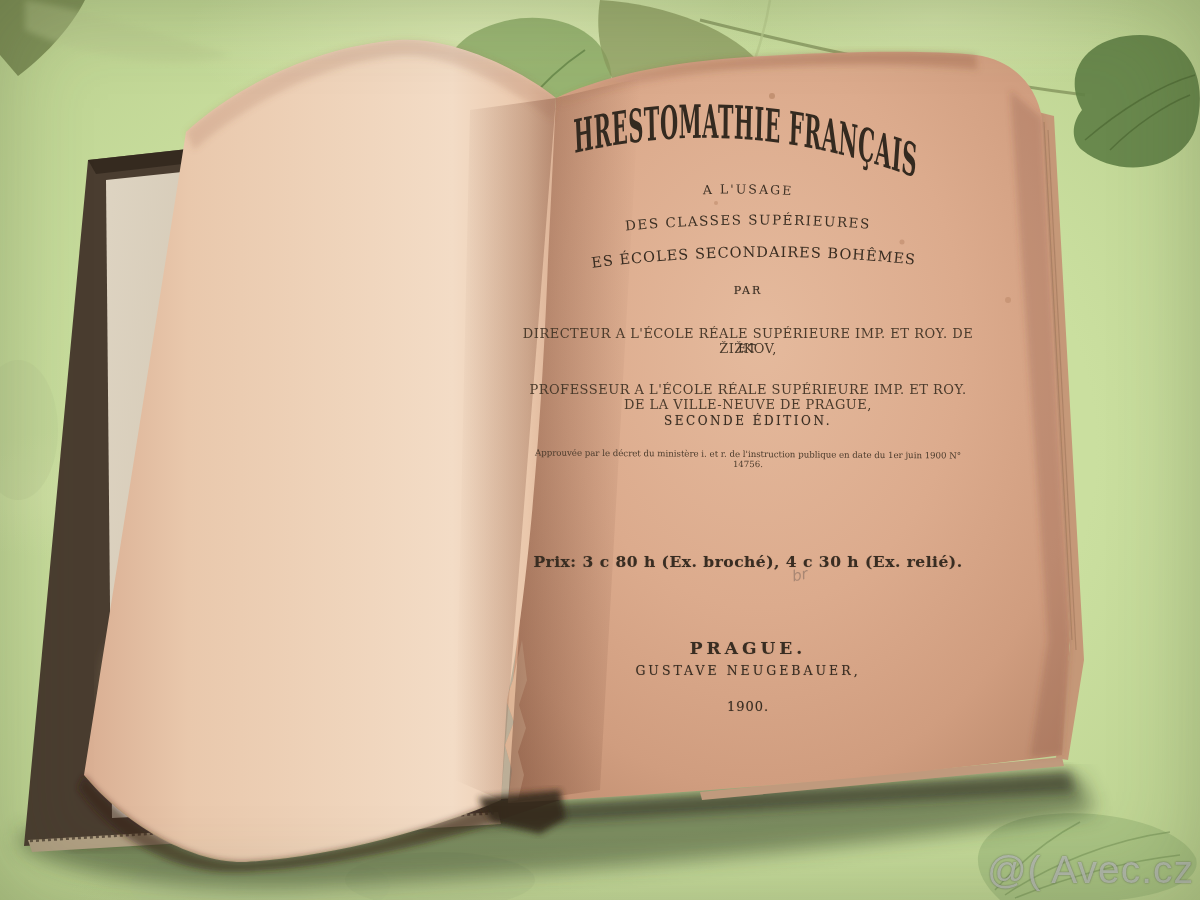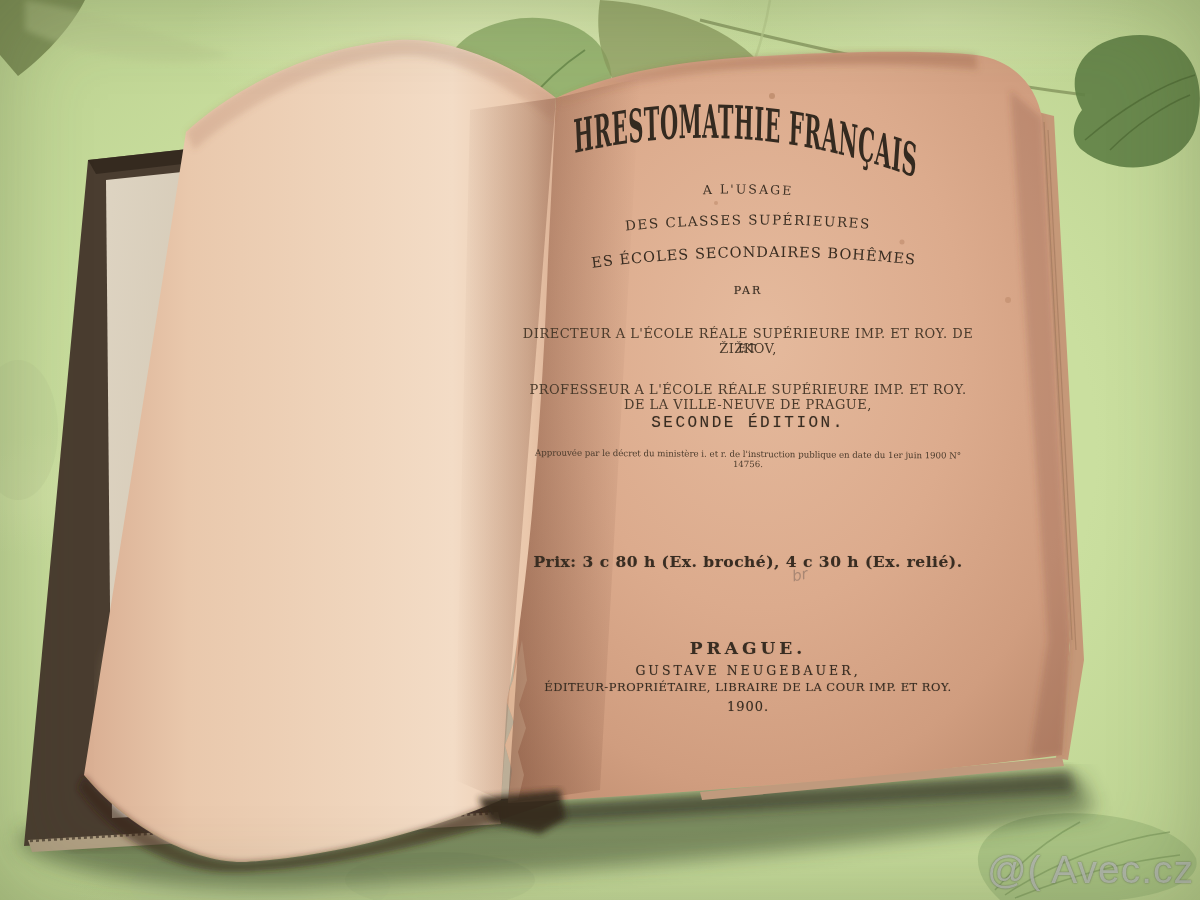--- a/index.html
+++ b/index.html
@@ -169,28 +169,27 @@
   </svg>
 
   <div class="tp-text ink" style="top:284px;font-size:11px;letter-spacing:2px;">PAR</div>
 
   <div class="tp-text tiny" style="top:326px;">DIRECTEUR A L'ÉCOLE RÉALE SUPÉRIEURE IMP. ET ROY. DE ŽIŽKOV,</div>
 
   <div class="tp-text ink" style="top:342px;font-size:11px;letter-spacing:2px;">ET</div>
 
   <div class="tp-text tiny" style="top:382px;">PROFESSEUR A L'ÉCOLE RÉALE SUPÉRIEURE IMP. ET ROY. DE LA VILLE-NEUVE DE PRAGUE,</div>
 
-  <div class="tp-text ink" style="top:414px;font-size:16px;letter-spacing:2.5px;font-family:Liberation Mono, monospace;">SECONDE ÉDITION.</div>
+  <div class="tp-text ink" style="top:414px;font-size:12px;letter-spacing:2.5px;">SECONDE ÉDITION.</div>
 
   <div class="tp-text tiny" style="top:449px;font-size:8.6px;letter-spacing:0;transform:rotate(.4deg);">Approuvée par le décret du ministère i. et r. de l'instruction publique en date du 1er juin 1900 N° 14756.</div>
 
 
   <div class="tp-text ink" style="top:552px;font-size:15.5px;font-weight:700;letter-spacing:.5px;">Prix: 3 c 80 h (Ex. broché), 4 c 30 h (Ex. relié).</div>
 
   <div class="pencil">br</div>
 
   <div class="tp-text ink" style="top:638px;font-size:17px;letter-spacing:4px;font-weight:600;text-align:center;">PRAGUE.</div>
   <div class="tp-text ink" style="top:663px;font-size:12.5px;letter-spacing:3px;">GUSTAVE NEUGEBAUER,</div>
-  <div class="tp-text ink" style="top:680px;font-size:11.5px;letter-spacing:.5px;">ÉDITEUR-PROPRIÉTAIRE, LIBRAIRE DE LA COUR IMP. ET ROY.</div>
   <div class="tp-text ink" style="top:699px;font-size:13px;letter-spacing:1px;">1900.</div>
 
   <div class="watermark">@( Avec.cz</div>
 </div>
 
 </body></html>

